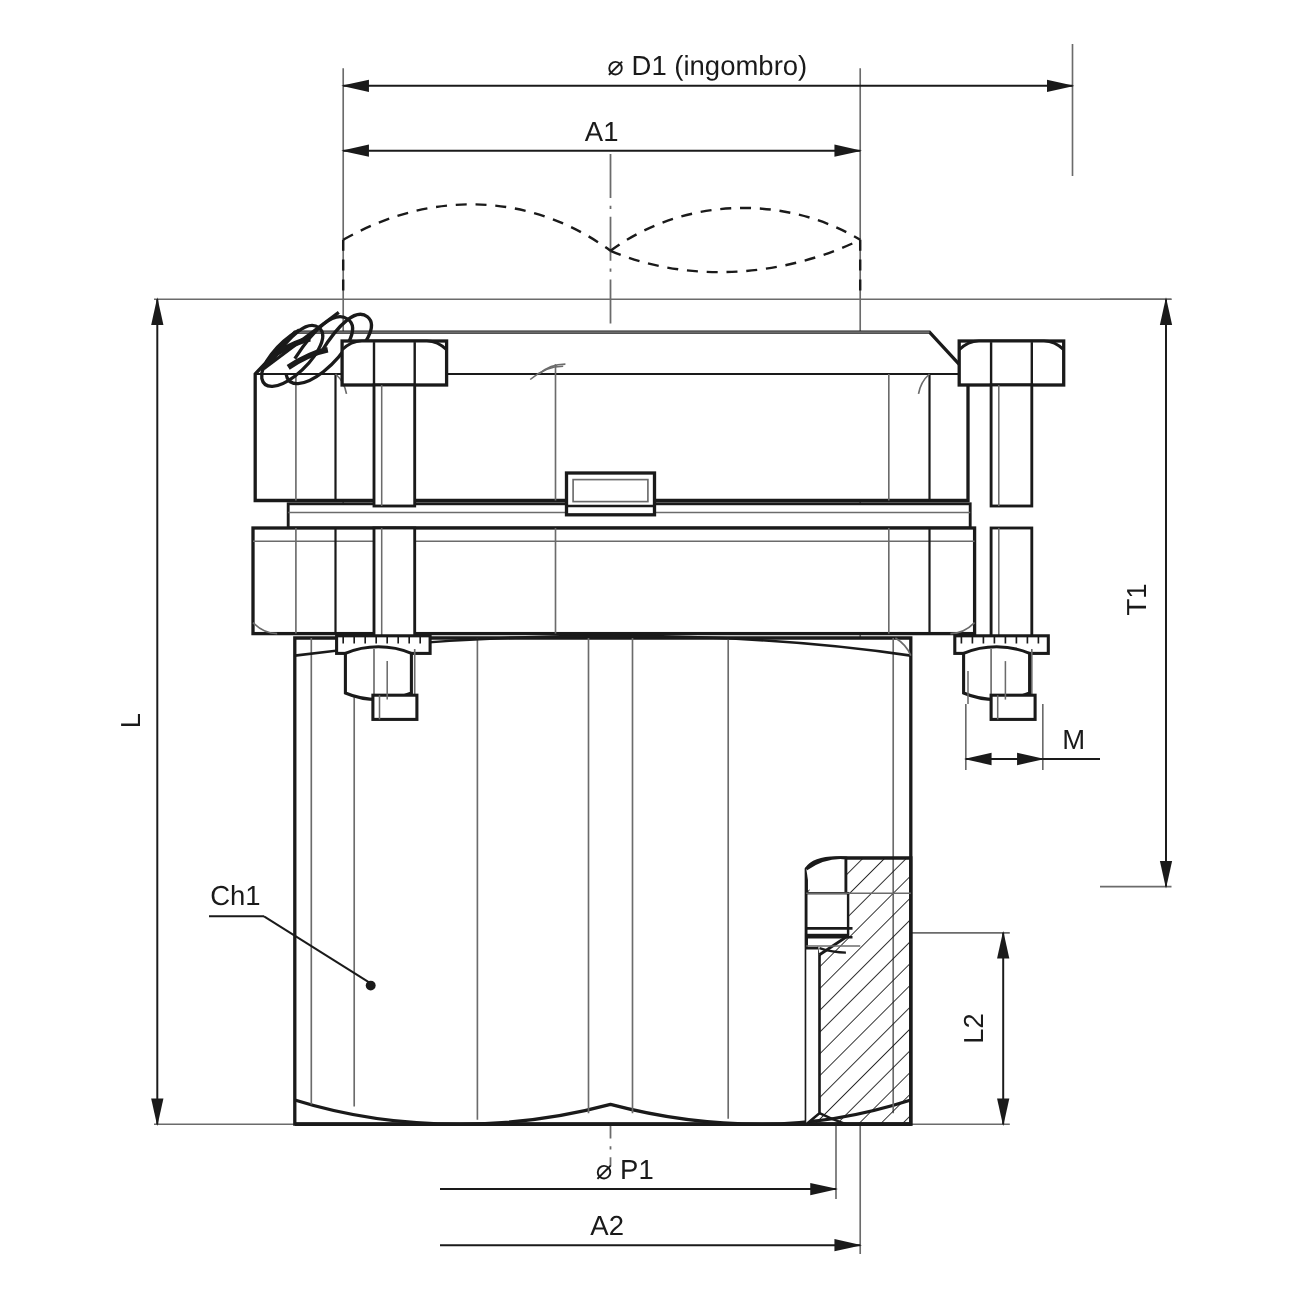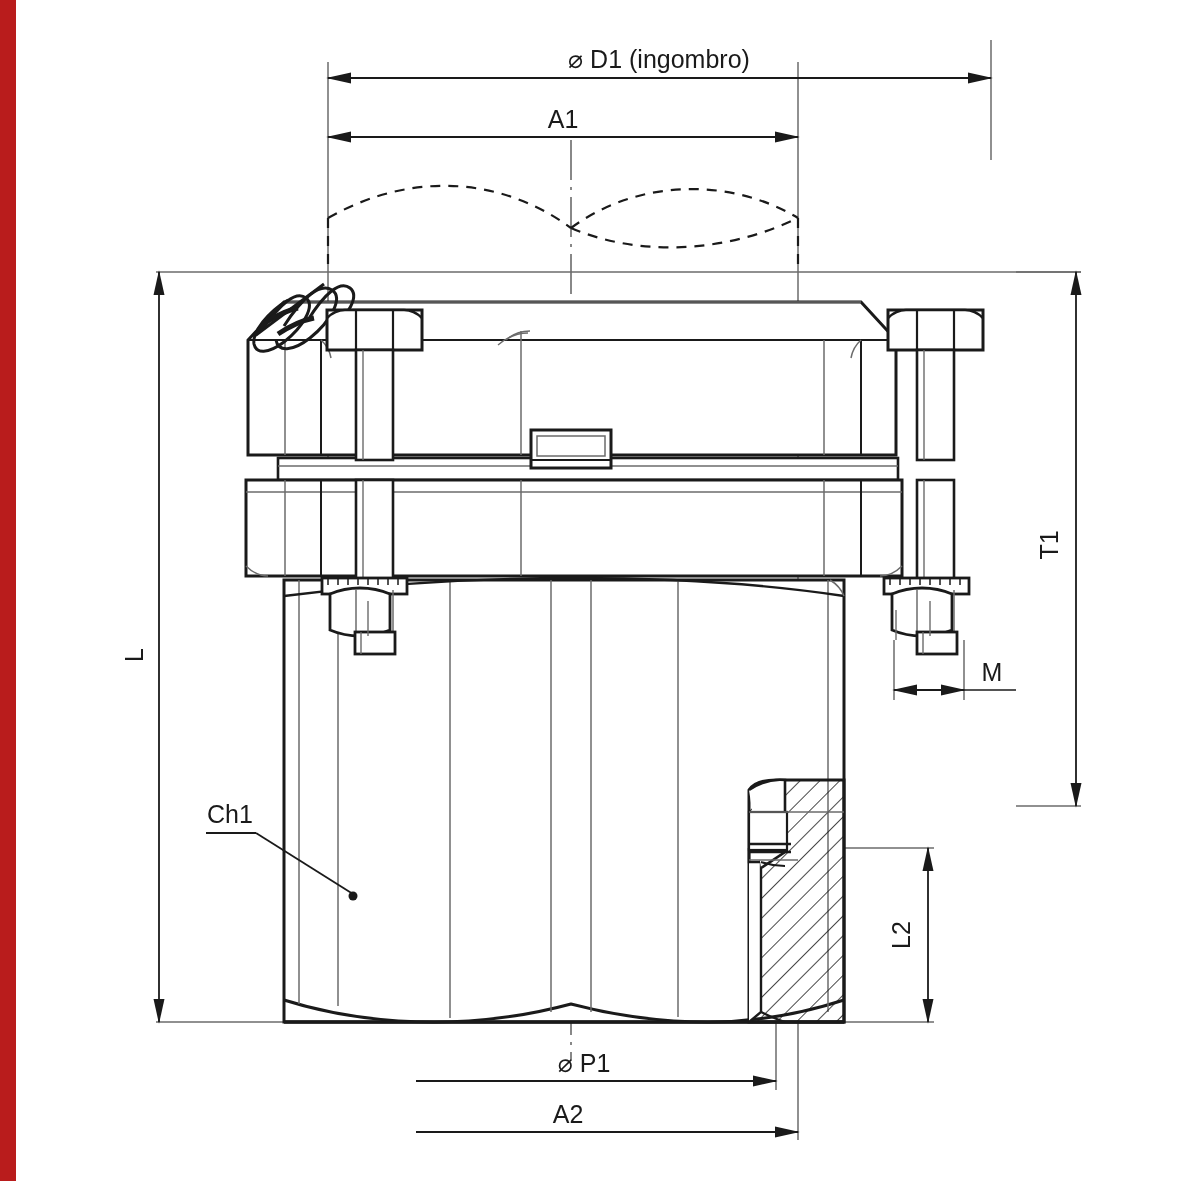--- a/index.html
+++ b/index.html
@@ -1,18 +1,18 @@
 <!DOCTYPE html>
 <html><head>
 <meta charset="utf-8">
 <style>
   html,body{margin:0;padding:0;background:#ffffff;}
   body{width:1181px;height:1181px;overflow:hidden;
        font-family:"Liberation Sans","DejaVu Sans",sans-serif;}
-  #stage{position:relative;width:981px;height:1181px;background:#b91c1c;padding-left:16px;}
+  #stage{position:relative;width:981px;height:1181px;background:#0ea5e9;}
   svg{display:block;}
   .lbl{font-family:"Liberation Sans","DejaVu Sans",sans-serif;font-size:25px;fill:#1a1a1a;}
 </style>
 </head>
 <body>
 
 <div id="stage">
 <svg width="1181" height="1181" viewBox="0 0 1181 1181">
 
   <defs>

